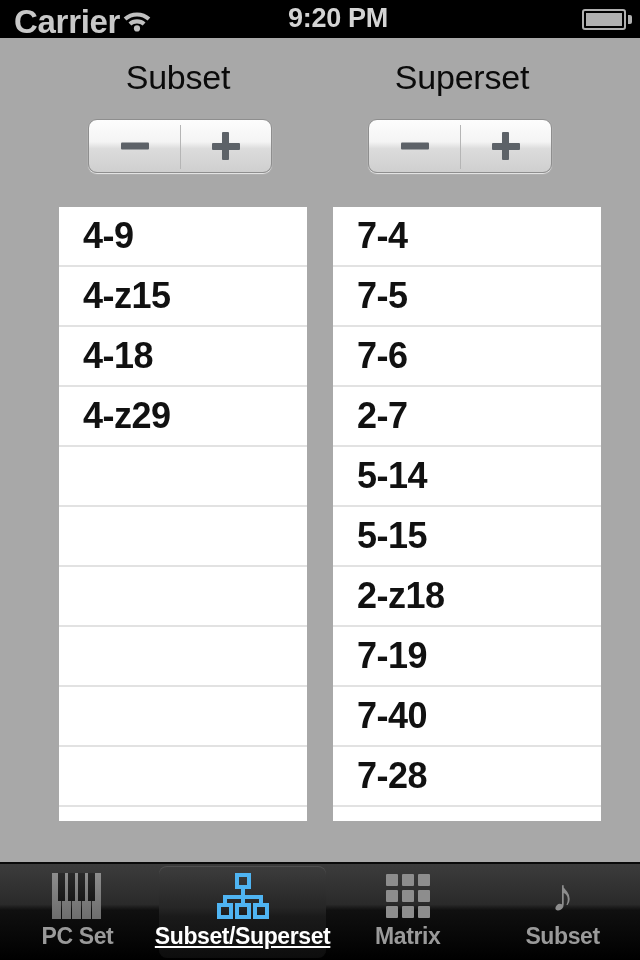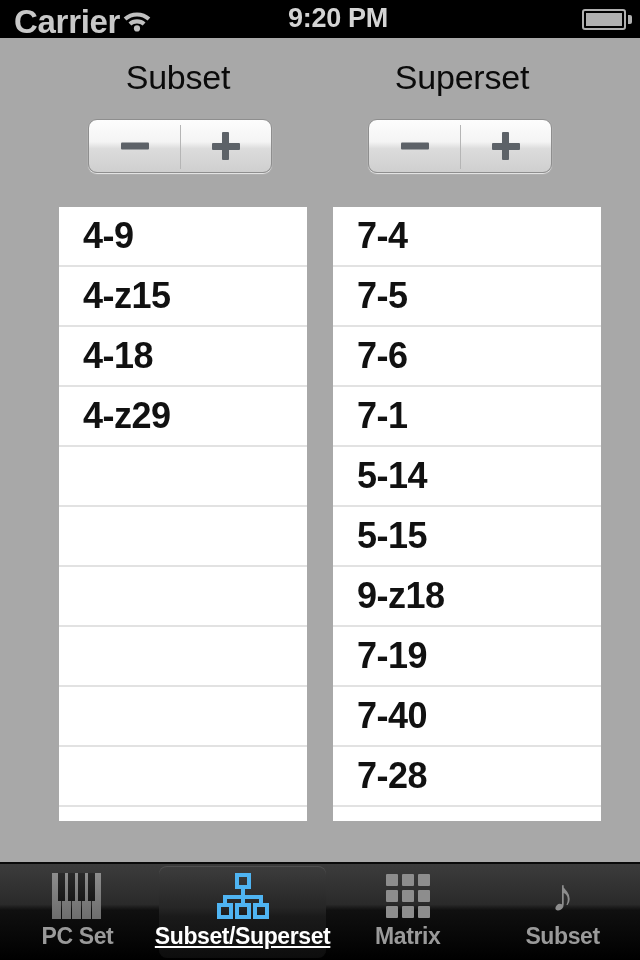--- a/index.html
+++ b/index.html
@@ -330,30 +330,30 @@
       <div class="table-row">
         <div class="row-label">7-4</div>
       </div>
       <div class="table-row">
         <div class="row-label">7-5</div>
       </div>
       <div class="table-row">
         <div class="row-label">7-6</div>
       </div>
       <div class="table-row">
-        <div class="row-label">7-1</div>
+        <div class="row-label">2-7</div>
       </div>
       <div class="table-row">
         <div class="row-label">5-14</div>
       </div>
       <div class="table-row">
         <div class="row-label">5-15</div>
       </div>
       <div class="table-row">
-        <div class="row-label">9-z18</div>
+        <div class="row-label">2-z18</div>
       </div>
       <div class="table-row">
         <div class="row-label">7-19</div>
       </div>
       <div class="table-row">
         <div class="row-label">7-40</div>
       </div>
       <div class="table-row">
         <div class="row-label">7-28</div>
       </div>

